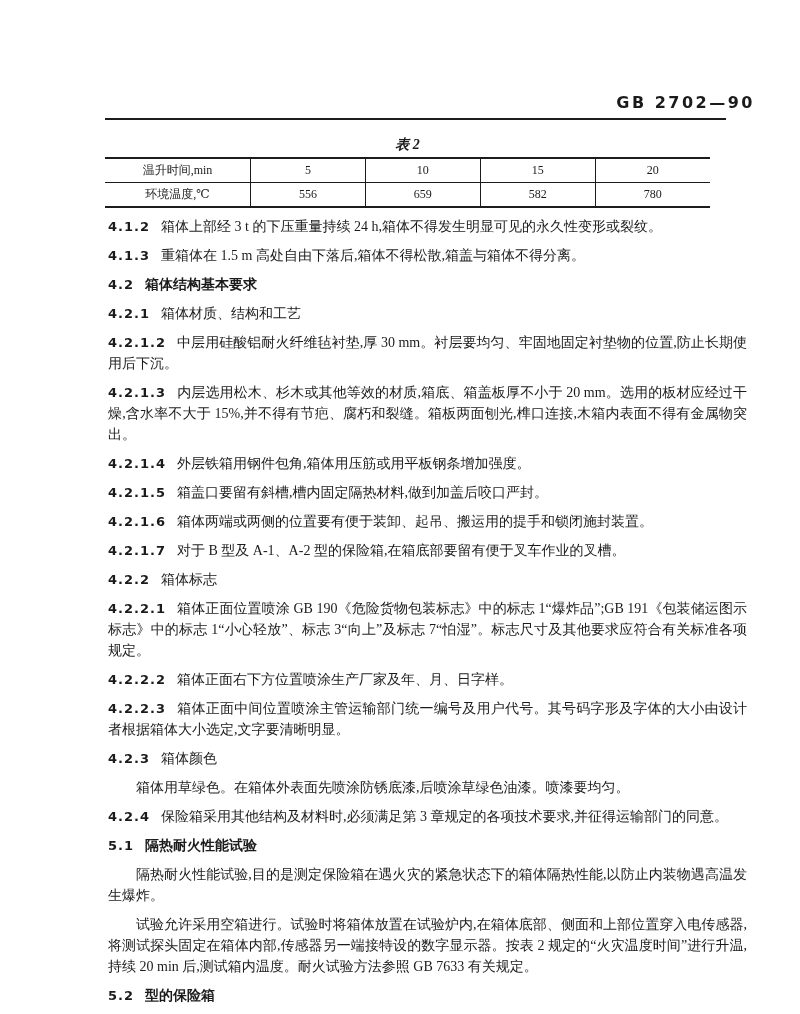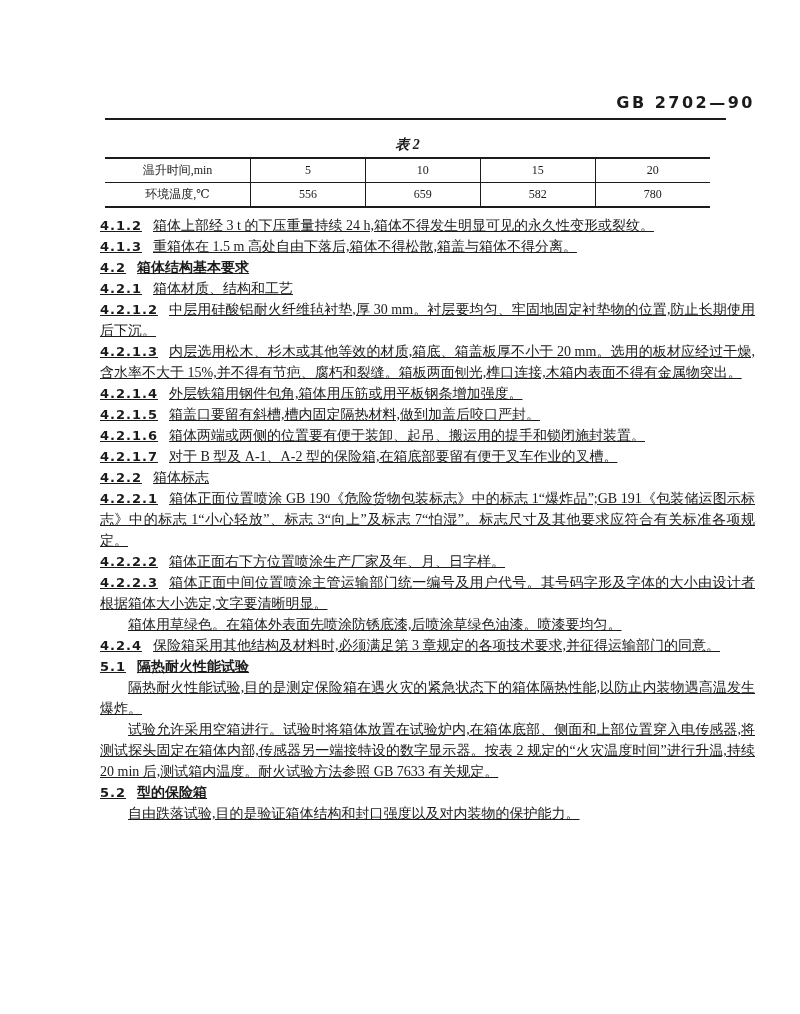--- a/index.html
+++ b/index.html
@@ -23,21 +23,21 @@
     border-top:2px solid #1c1c1c;border-bottom:2px solid #1c1c1c;
     font-size:12px;
   }
   table.t2 td{
     border-left:1px solid #1c1c1c;border-bottom:1px solid #1c1c1c;
     height:23px;padding:0;text-align:center;vertical-align:middle;line-height:23px;
   }
   table.t2 td:first-child{border-left:none;width:145px;}
   table.t2 tr:last-child td{border-bottom:none;}
   .body-text{margin-top:7px;font-size:14px;line-height:21px;}
-  .para{margin:0;text-align:justify;text-align-last:left;text-decoration:underline;}
+  .para{margin:8px;text-align:justify;text-align-last:left;}
   .para.heading{font-weight:bold;}
   .para.section-heading{font-weight:bold;margin-top:13px;margin-bottom:4px;}
   .para.indent{text-indent:2em;}
   .num{
     font-family:"DejaVu Sans",sans-serif;font-weight:bold;font-size:13px;
     letter-spacing:1px;margin-right:11px;white-space:nowrap;
   }
 </style>
 </head>
 <body>
@@ -77,20 +77,21 @@
       <p class="para"><span class="num">4.2.1.2</span><span>中层用硅酸铝耐火纤维毡衬垫,厚 30 mm。衬层要均匀、牢固地固定衬垫物的位置,防止长期使用后下沉。</span></p>
       <p class="para"><span class="num">4.2.1.3</span><span>内层选用松木、杉木或其他等效的材质,箱底、箱盖板厚不小于 20 mm。选用的板材应经过干燥,含水率不大于 15%,并不得有节疤、腐朽和裂缝。箱板两面刨光,榫口连接,木箱内表面不得有金属物突出。</span></p>
       <p class="para"><span class="num">4.2.1.4</span><span>外层铁箱用钢件包角,箱体用压筋或用平板钢条增加强度。</span></p>
       <p class="para"><span class="num">4.2.1.5</span><span>箱盖口要留有斜槽,槽内固定隔热材料,做到加盖后咬口严封。</span></p>
       <p class="para"><span class="num">4.2.1.6</span><span>箱体两端或两侧的位置要有便于装卸、起吊、搬运用的提手和锁闭施封装置。</span></p>
       <p class="para"><span class="num">4.2.1.7</span><span>对于 B 型及 A-1、A-2 型的保险箱,在箱底部要留有便于叉车作业的叉槽。</span></p>
       <p class="para"><span class="num">4.2.2</span><span>箱体标志</span></p>
       <p class="para"><span class="num">4.2.2.1</span><span>箱体正面位置喷涂 GB 190《危险货物包装标志》中的标志 1“爆炸品”;GB 191《包装储运图示标志》中的标志 1“小心轻放”、标志 3“向上”及标志 7“怕湿”。标志尺寸及其他要求应符合有关标准各项规定。</span></p>
       <p class="para"><span class="num">4.2.2.2</span><span>箱体正面右下方位置喷涂生产厂家及年、月、日字样。</span></p>
       <p class="para"><span class="num">4.2.2.3</span><span>箱体正面中间位置喷涂主管运输部门统一编号及用户代号。其号码字形及字体的大小由设计者根据箱体大小选定,文字要清晰明显。</span></p>
+      <p class="para"><span class="num">4.2.3</span><span>箱体颜色</span></p>
       <p class="para indent"><span>箱体用草绿色。在箱体外表面先喷涂防锈底漆,后喷涂草绿色油漆。喷漆要均匀。</span></p>
       <p class="para"><span class="num">4.2.4</span><span>保险箱采用其他结构及材料时,必须满足第 3 章规定的各项技术要求,并征得运输部门的同意。</span></p>
       <p class="para heading"><span class="num">5.1</span><span>隔热耐火性能试验</span></p>
       <p class="para indent"><span>隔热耐火性能试验,目的是测定保险箱在遇火灾的紧急状态下的箱体隔热性能,以防止内装物遇高温发生爆炸。</span></p>
       <p class="para indent"><span>试验允许采用空箱进行。试验时将箱体放置在试验炉内,在箱体底部、侧面和上部位置穿入电传感器,将测试探头固定在箱体内部,传感器另一端接特设的数字显示器。按表 2 规定的“火灾温度时间”进行升温,持续 20 min 后,测试箱内温度。耐火试验方法参照 GB 7633 有关规定。</span></p>
       <p class="para heading"><span class="num">5.2</span><span>型的保险箱</span></p>
       <p class="para indent"><span>自由跌落试验,目的是验证箱体结构和封口强度以及对内装物的保护能力。</span></p>
     </div>
 
 </div>

